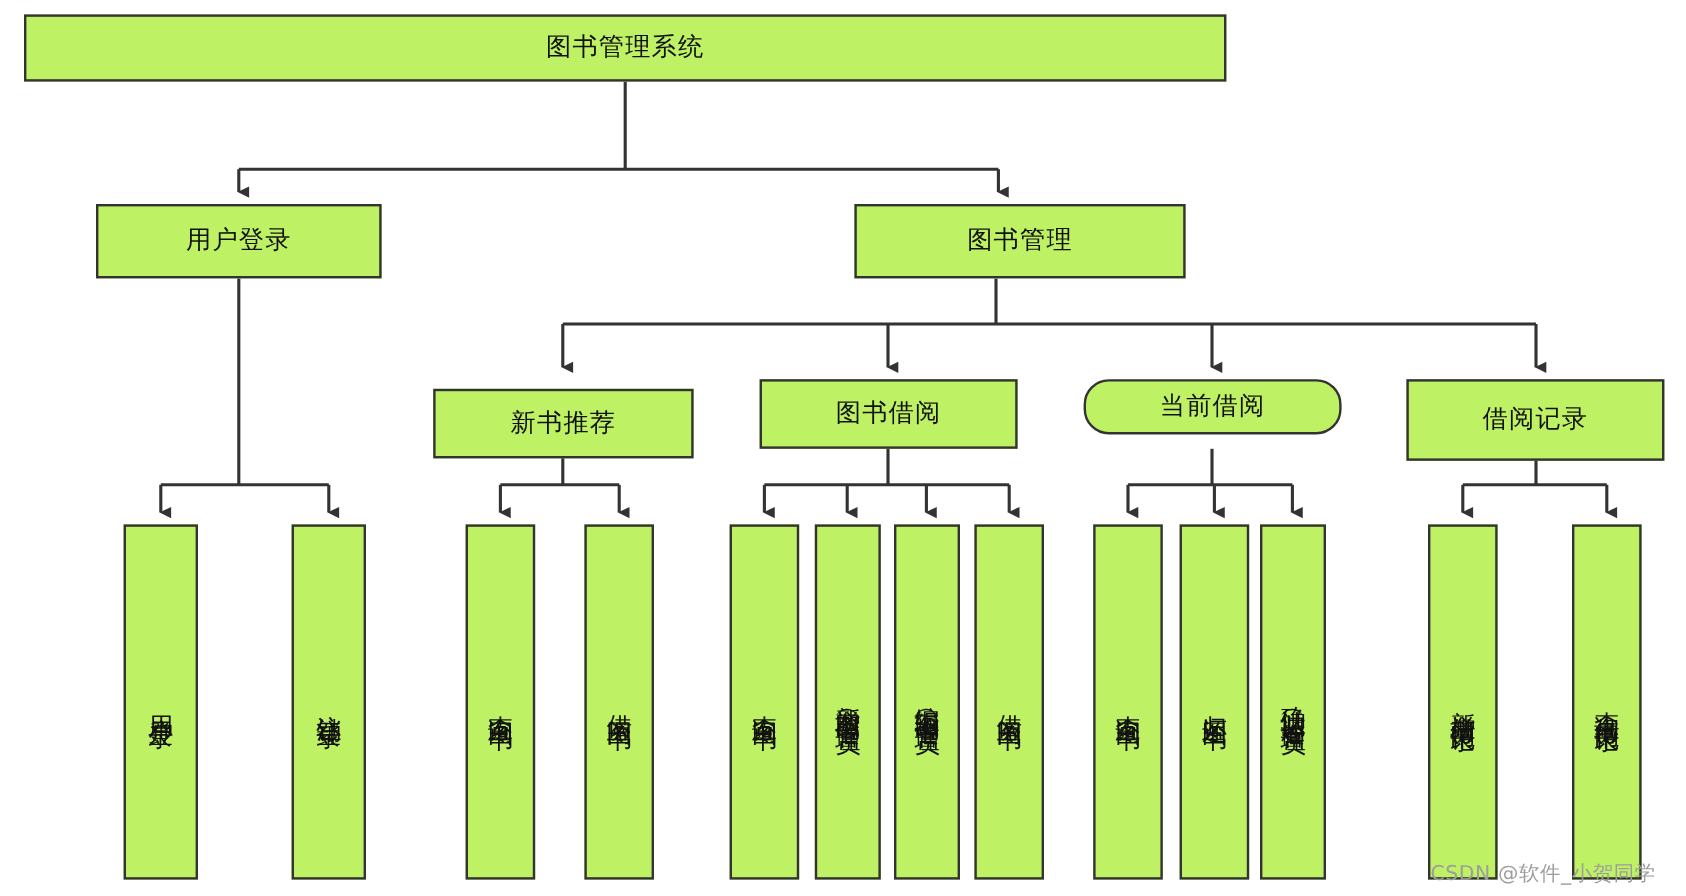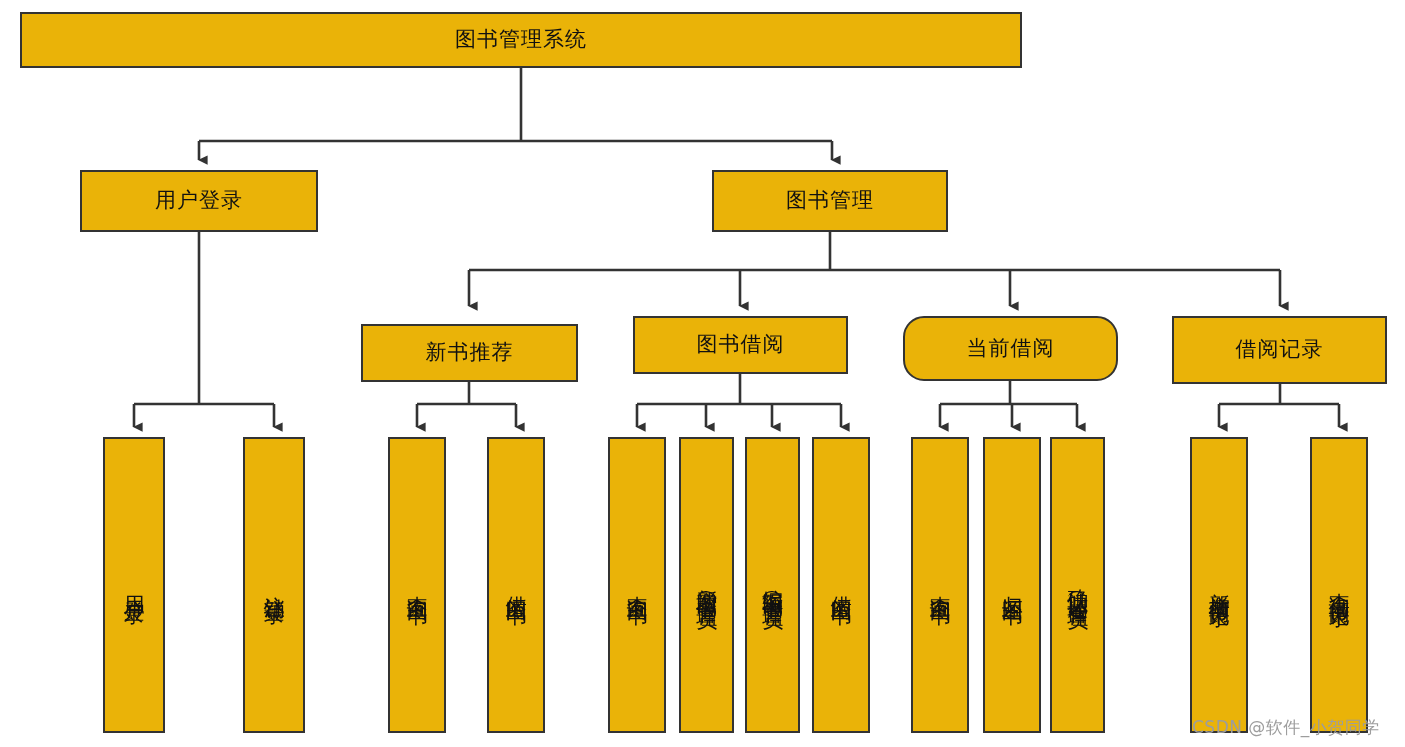--- a/index.html
+++ b/index.html
@@ -22,21 +22,21 @@
     left: 0;
     top: 0;
     width: 1405px;
     height: 747px;
     pointer-events: none;
   }
   .node {
     position: absolute;
     box-sizing: border-box;
     border: 2px solid #333333;
-    background: #eab308;
+    background: #bef264;
     display: flex;
     align-items: center;
     justify-content: center;
     color: #111111;
     text-align: center;
   }
   .node.horiz {
     font-size: 21px;
     letter-spacing: 1px;
     line-height: 1.2;
@@ -132,31 +132,31 @@
     </g>
   </svg>
 
   <div class="node horiz" style="left:20px; top:12px; width:1002px; height:56px;">
     <span class="lbl">图书管理系统</span>
   </div>
 
   <div class="node horiz" style="left:80px; top:170px; width:238px; height:62px;">
     <span class="lbl">用户登录</span>
   </div>
-  <div class="node horiz" style="left:712px; top:170px; width:236px; height:62px;">
+  <div class="node horiz" style="left:712px; top:170px; width:276px; height:62px;">
     <span class="lbl">图书管理</span>
   </div>
 
   <div class="node horiz" style="left:361px; top:324px; width:217px; height:58px;">
     <span class="lbl">新书推荐</span>
   </div>
   <div class="node horiz" style="left:633px; top:316px; width:215px; height:58px;align-items:center;">
     <span class="lbl">图书借阅</span>
   </div>
-  <div class="node horiz" style="left:903px; top:316px; width:215px; height:65px;border-radius:21px;">
+  <div class="node horiz" style="left:903px; top:316px; width:215px; height:46px;border-radius:21px;">
     <span class="lbl">当前借阅</span>
   </div>
   <div class="node horiz" style="left:1172px; top:316px; width:215px; height:68px;">
     <span class="lbl">借阅记录</span>
   </div>
 
   <div class="node vert" style="left:103px; top:437px; width:62px; height:296px;">
     <span class="lbl">用户登录</span>
   </div>
   <div class="node vert" style="left:243px; top:437px; width:62px; height:296px;">

